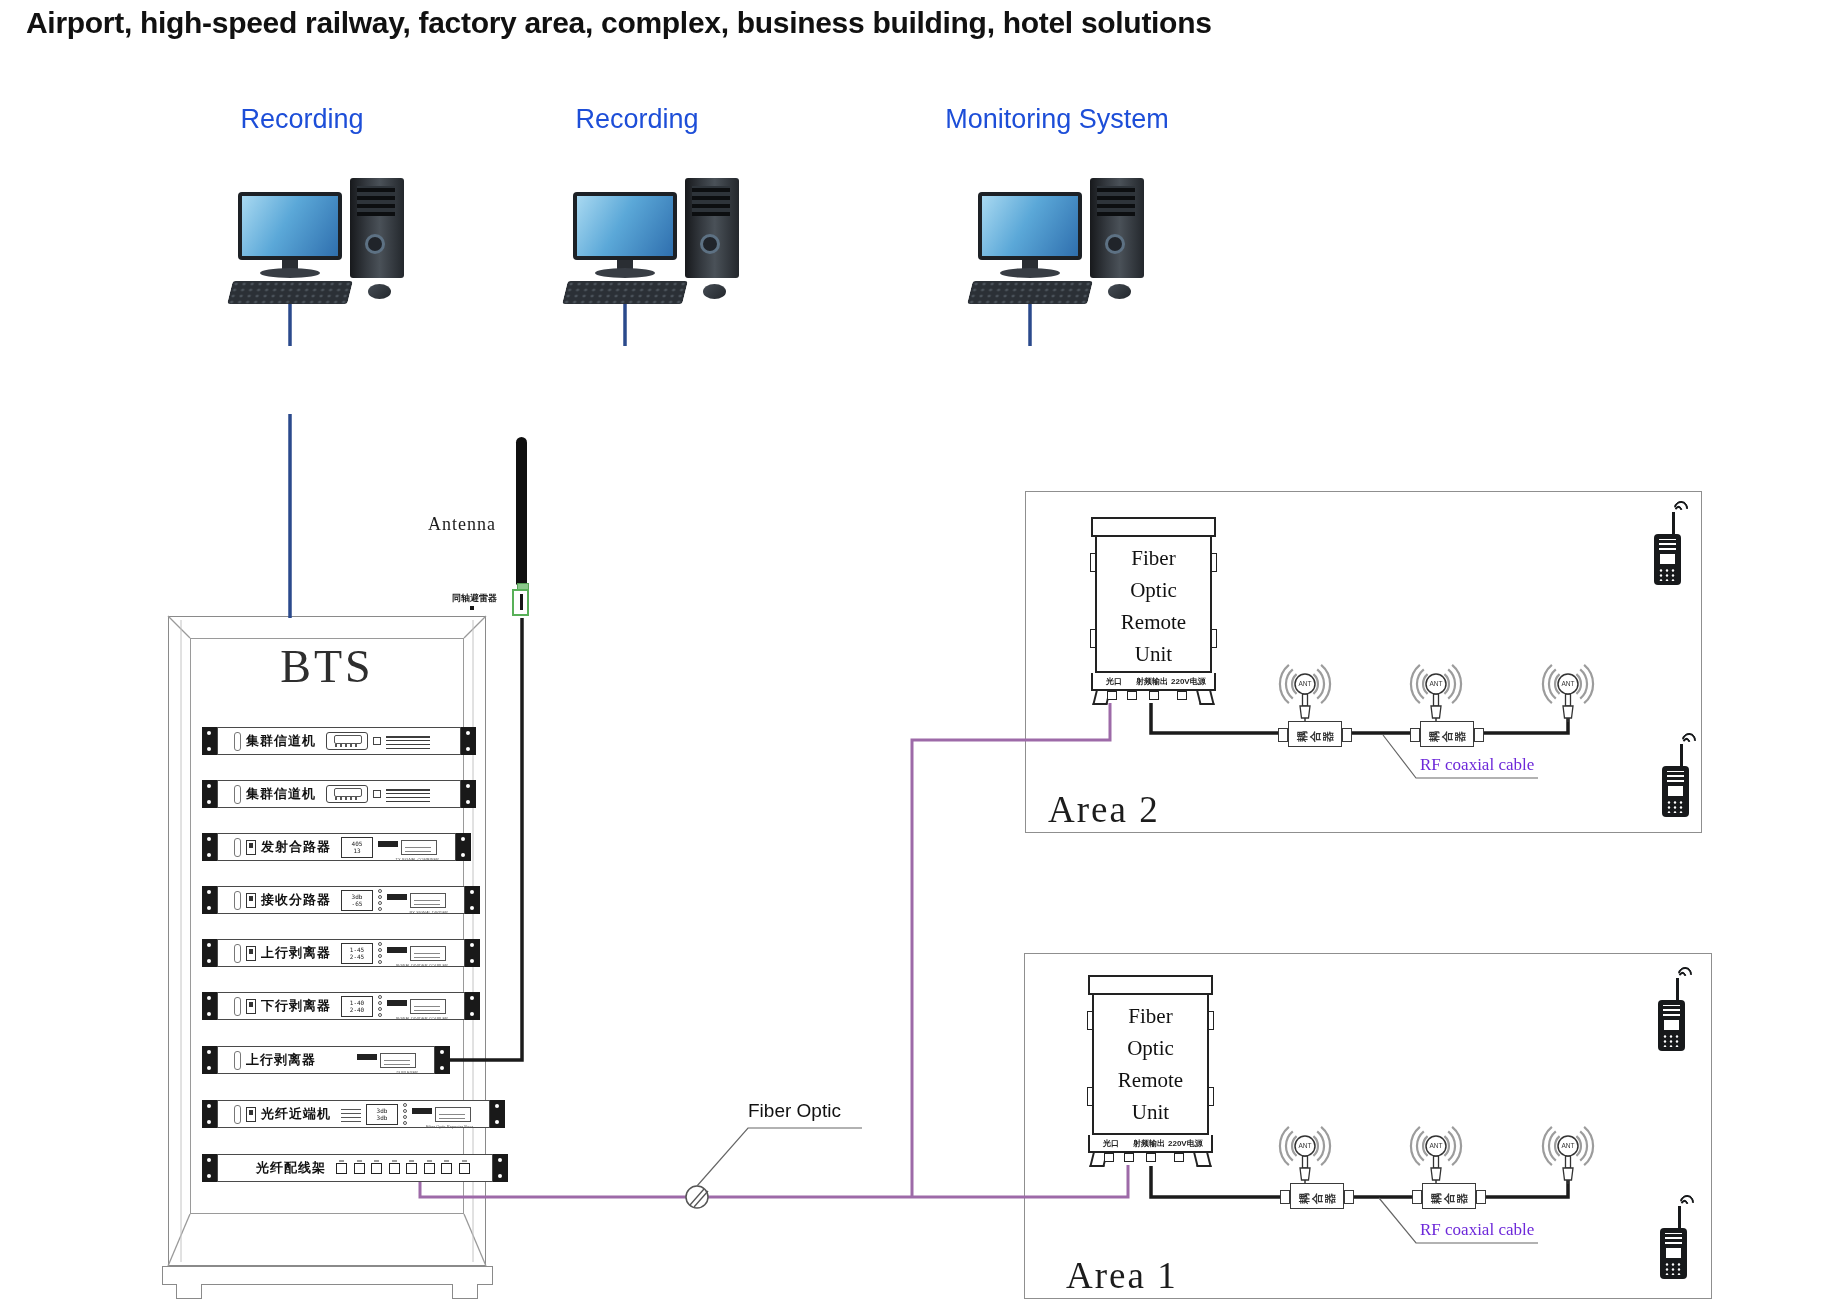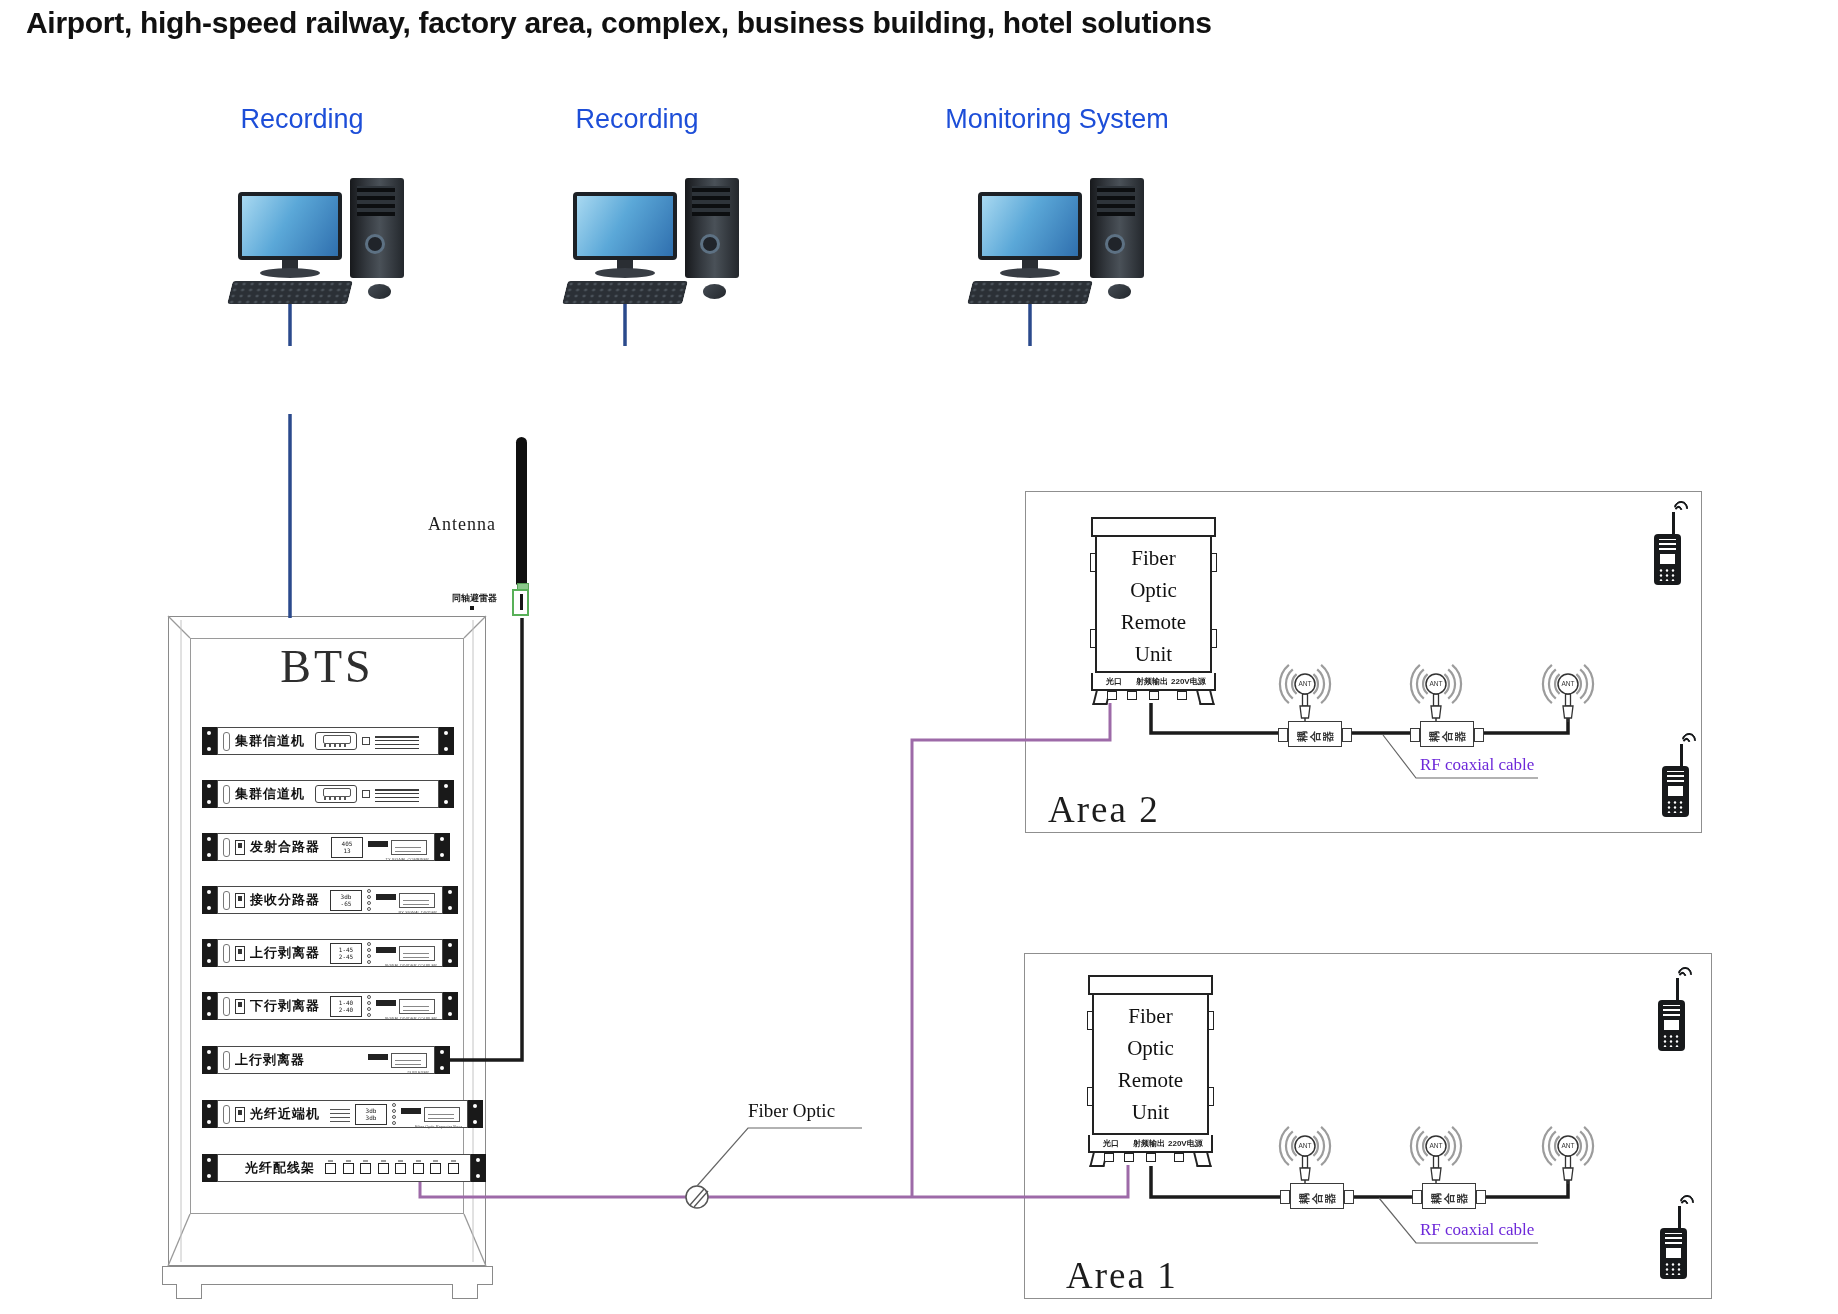--- a/index.html
+++ b/index.html
@@ -35,21 +35,21 @@
   .rack-inner{left:190px;top:638px;width:274px;height:576px;border:1px solid #9a9a9a;background:#fff;box-sizing:border-box;z-index:0}
   .rack-base{left:162px;top:1266px;width:331px;height:19px;border:1.5px solid #8a8a8a;background:#fff;box-sizing:border-box;z-index:0}
   .rack-foot{width:26px;height:15px;border:1.5px solid #8a8a8a;border-top:none;background:#fff;box-sizing:border-box;z-index:0}
   .bts{left:232px;top:640px;width:190px;text-align:center;font-family:"Liberation Serif",serif;
        font-size:46px;color:#2e2e2e;letter-spacing:3px;z-index:3}
   .mod{position:absolute;left:202px;width:248px;height:28px;display:flex;z-index:3}
   .mbr{width:15px;background:#191919;position:relative;flex:none}
   .mbr::before,.mbr::after{content:'';position:absolute;left:5px;width:4px;height:4px;border-radius:50%;background:#fff}
   .mbr::before{top:4px}.mbr::after{bottom:4px}
   .mface{flex:1;border:1.2px solid #4a4a4a;background:#fff;display:flex;align-items:center;
-         padding:0 5px;gap:5px;box-sizing:border-box;position:relative}
+         padding:0 16px;gap:5px;box-sizing:border-box;position:relative}
   .mhandle{width:7px;height:19px;border:1.2px solid #777;border-radius:3px;flex:none;box-sizing:border-box}
   .micon{width:10px;height:15px;border:1.2px solid #333;flex:none;position:relative;box-sizing:border-box}
   .micon::before{content:'';position:absolute;left:2px;top:2px;width:4px;height:5px;background:#333}
   .mlabel{font-size:13px;font-weight:600;color:#111;letter-spacing:1px;white-space:nowrap}
   .sp{flex:1}
   .dunit{width:42px;height:18px;border:1.3px solid #444;border-radius:3px;flex:none;position:relative;box-sizing:border-box}
   .dunit::before{content:'';position:absolute;left:7px;top:2px;width:26px;height:7px;border:1px solid #555;border-radius:2px}
   .dunit::after{content:'';position:absolute;left:8px;bottom:2px;width:24px;height:3px;
         background:repeating-linear-gradient(90deg,#555 0 2px,transparent 2px 5px)}
   .msq{width:6px;height:6px;border:1.2px solid #444;flex:none}
@@ -102,21 +102,21 @@
   .coupler{position:absolute;width:54px;height:26px;border:1.5px solid #3a3a3a;background:#fff;z-index:3;
            display:flex;align-items:center;justify-content:center;box-sizing:border-box}
   .coupler::before,.coupler::after{content:'';position:absolute;top:6px;width:8px;height:12px;
            border:1.5px solid #3a3a3a;background:#fff}
   .coupler::before{left:-11px}.coupler::after{right:-11px}
   .vc{display:inline-block;transform:rotate(-90deg);font-size:11px;width:13px;color:#333;font-weight:600}
   
   .ant-label{position:absolute;width:24px;text-align:center;font-size:6.5px;color:#333;z-index:3;
              font-family:"Liberation Sans",sans-serif}
   
-  .fiber-label{left:748px;top:1100px;font-family:Liberation Serif, serif;font-size:19px;color:#111;z-index:3}
+  .fiber-label{left:748px;top:1100px;font-family:Liberation Sans, sans-serif;font-size:19px;color:#111;z-index:3}
   .rf-label{position:absolute;font-family:"Liberation Serif",serif;font-size:17px;color:#6d28d9;z-index:3}
   
   .wt{position:absolute;width:34px;height:82px;z-index:3}
   .wt-ant{position:absolute;left:18px;top:5px;width:3px;height:24px;background:#17191b}
   .wt-arc{position:absolute;border:2.5px solid transparent;border-top-color:#17191b;border-right-color:#17191b;
           border-radius:50%;transform:rotate(-38deg);box-sizing:border-box}
   .wt-arc.a1{left:21px;top:-1px;width:7px;height:7px}
   .wt-arc.a2{left:20px;top:-6px;width:14px;height:14px}
   .wt-body{position:absolute;left:0;top:27px;width:27px;height:51px;background:#17191b;border-radius:4px}
   .wt-spk{position:absolute;left:5px;top:5px;right:5px;height:11px;

